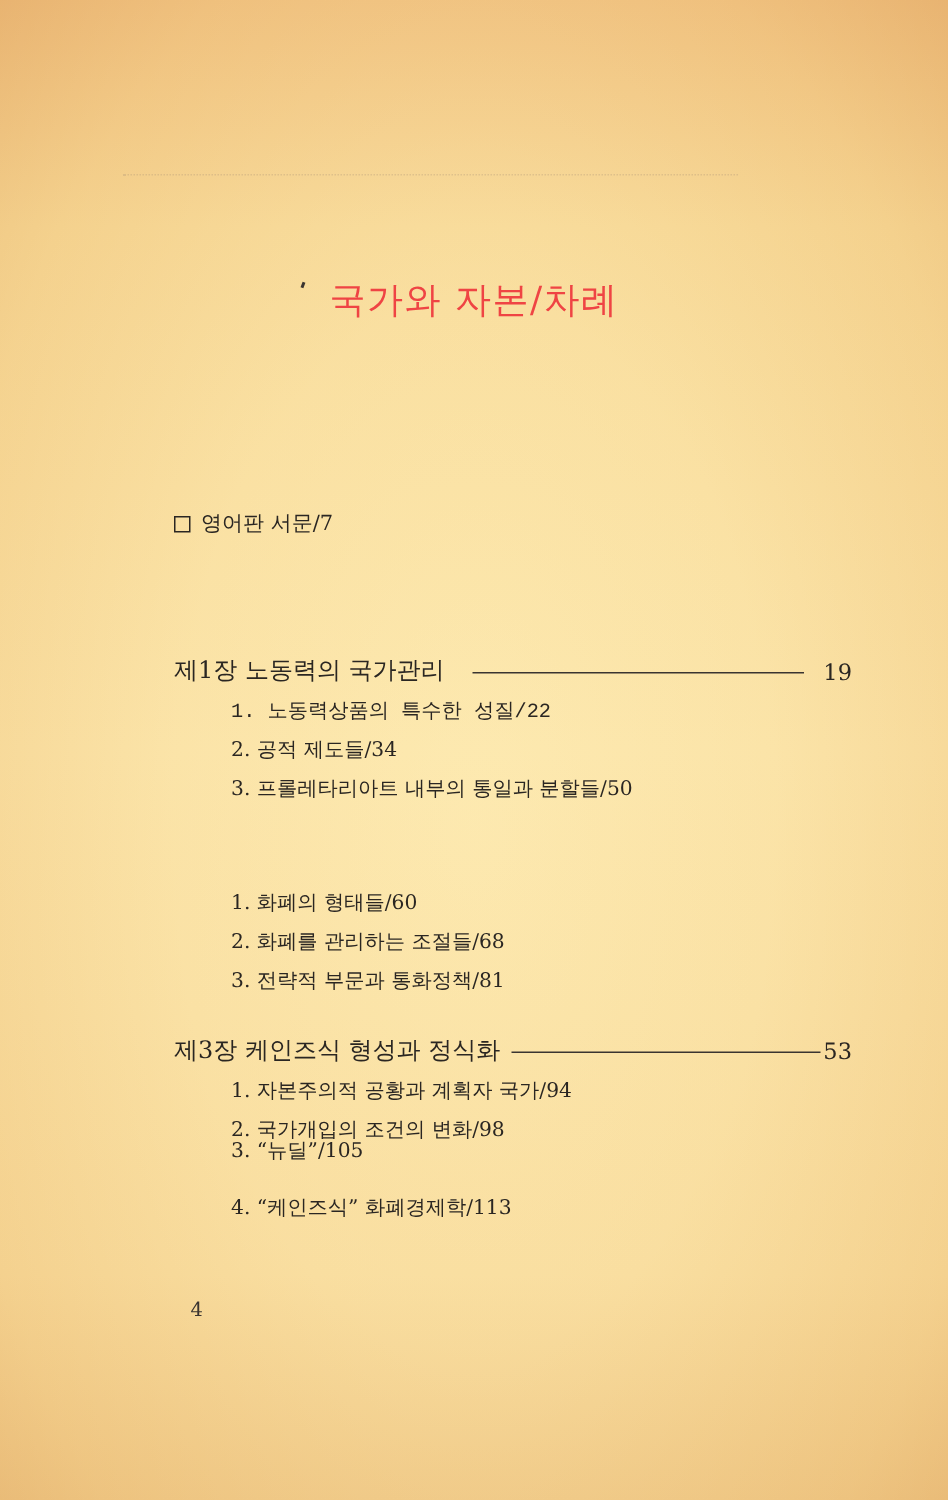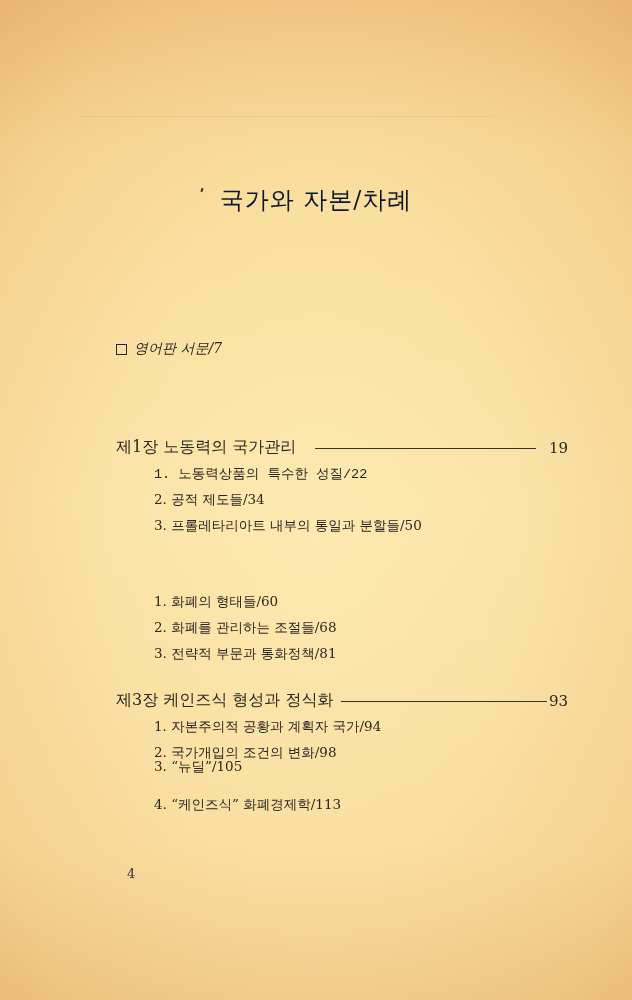--- a/index.html
+++ b/index.html
@@ -23,37 +23,36 @@
       left: 0; top: 0;
       width: 632px; height: 1000px;
     }
     .title {
       position: absolute;
       left: 0; right: 0;
       top: 184px;
       text-align: center;
       font-size: 24px;
       letter-spacing: 1px;
-      color: #0f172a;
+      color: #ef4444;
     }
     .title .dot {
       position: absolute;
       left: 201px; top: 4px;
       width: 2px; height: 4px;
       background: #3a3430;
       transform: rotate(20deg);
     }
     .preface {
       position: absolute;
       left: 116px; top: 340px;
       font-size: 14px;
       display: flex;
       align-items: center;
       gap: 7px;
-      font-style: italic;
     }
     .preface .box {
       width: 11px; height: 11px;
       border: 1.3px solid #2a2622;
       box-sizing: border-box;
       display: inline-block;
     }
     .entry {
       position: absolute;
       left: 116px;
@@ -122,21 +121,21 @@
   <div class="sub" style="top:491px;">2. 공적 제도들/34</div>
   <div class="sub" style="top:517px;">3. 프롤레타리아트 내부의 통일과 분할들/50</div>
 
   <div class="sub" style="top:593px;">1. 화폐의 형태들/60</div>
   <div class="sub" style="top:619px;">2. 화폐를 관리하는 조절들/68</div>
   <div class="sub" style="top:645px;">3. 전략적 부문과 통화정책/81</div>
 
   <div class="entry" style="top:690px;">
     <span class="label">제3장 케인즈식 형성과 정식화</span>
     <span class="leader"></span>
-    <span class="pg">93</span>
+    <span class="pg">53</span>
   </div>
   <div class="sub" style="top:718px;">1. 자본주의적 공황과 계획자 국가/94</div>
   <div class="sub" style="top:744px;">2. 국가개입의 조건의 변화/98</div>
   <div class="sub" style="top:758px;text-align:center;">3. “뉴딜”/105</div>
   <div class="sub" style="top:796px;">4. “케인즈식” 화폐경제학/113</div>
 
   <div class="folio">4</div>
 </div>
 
 </body></html>

